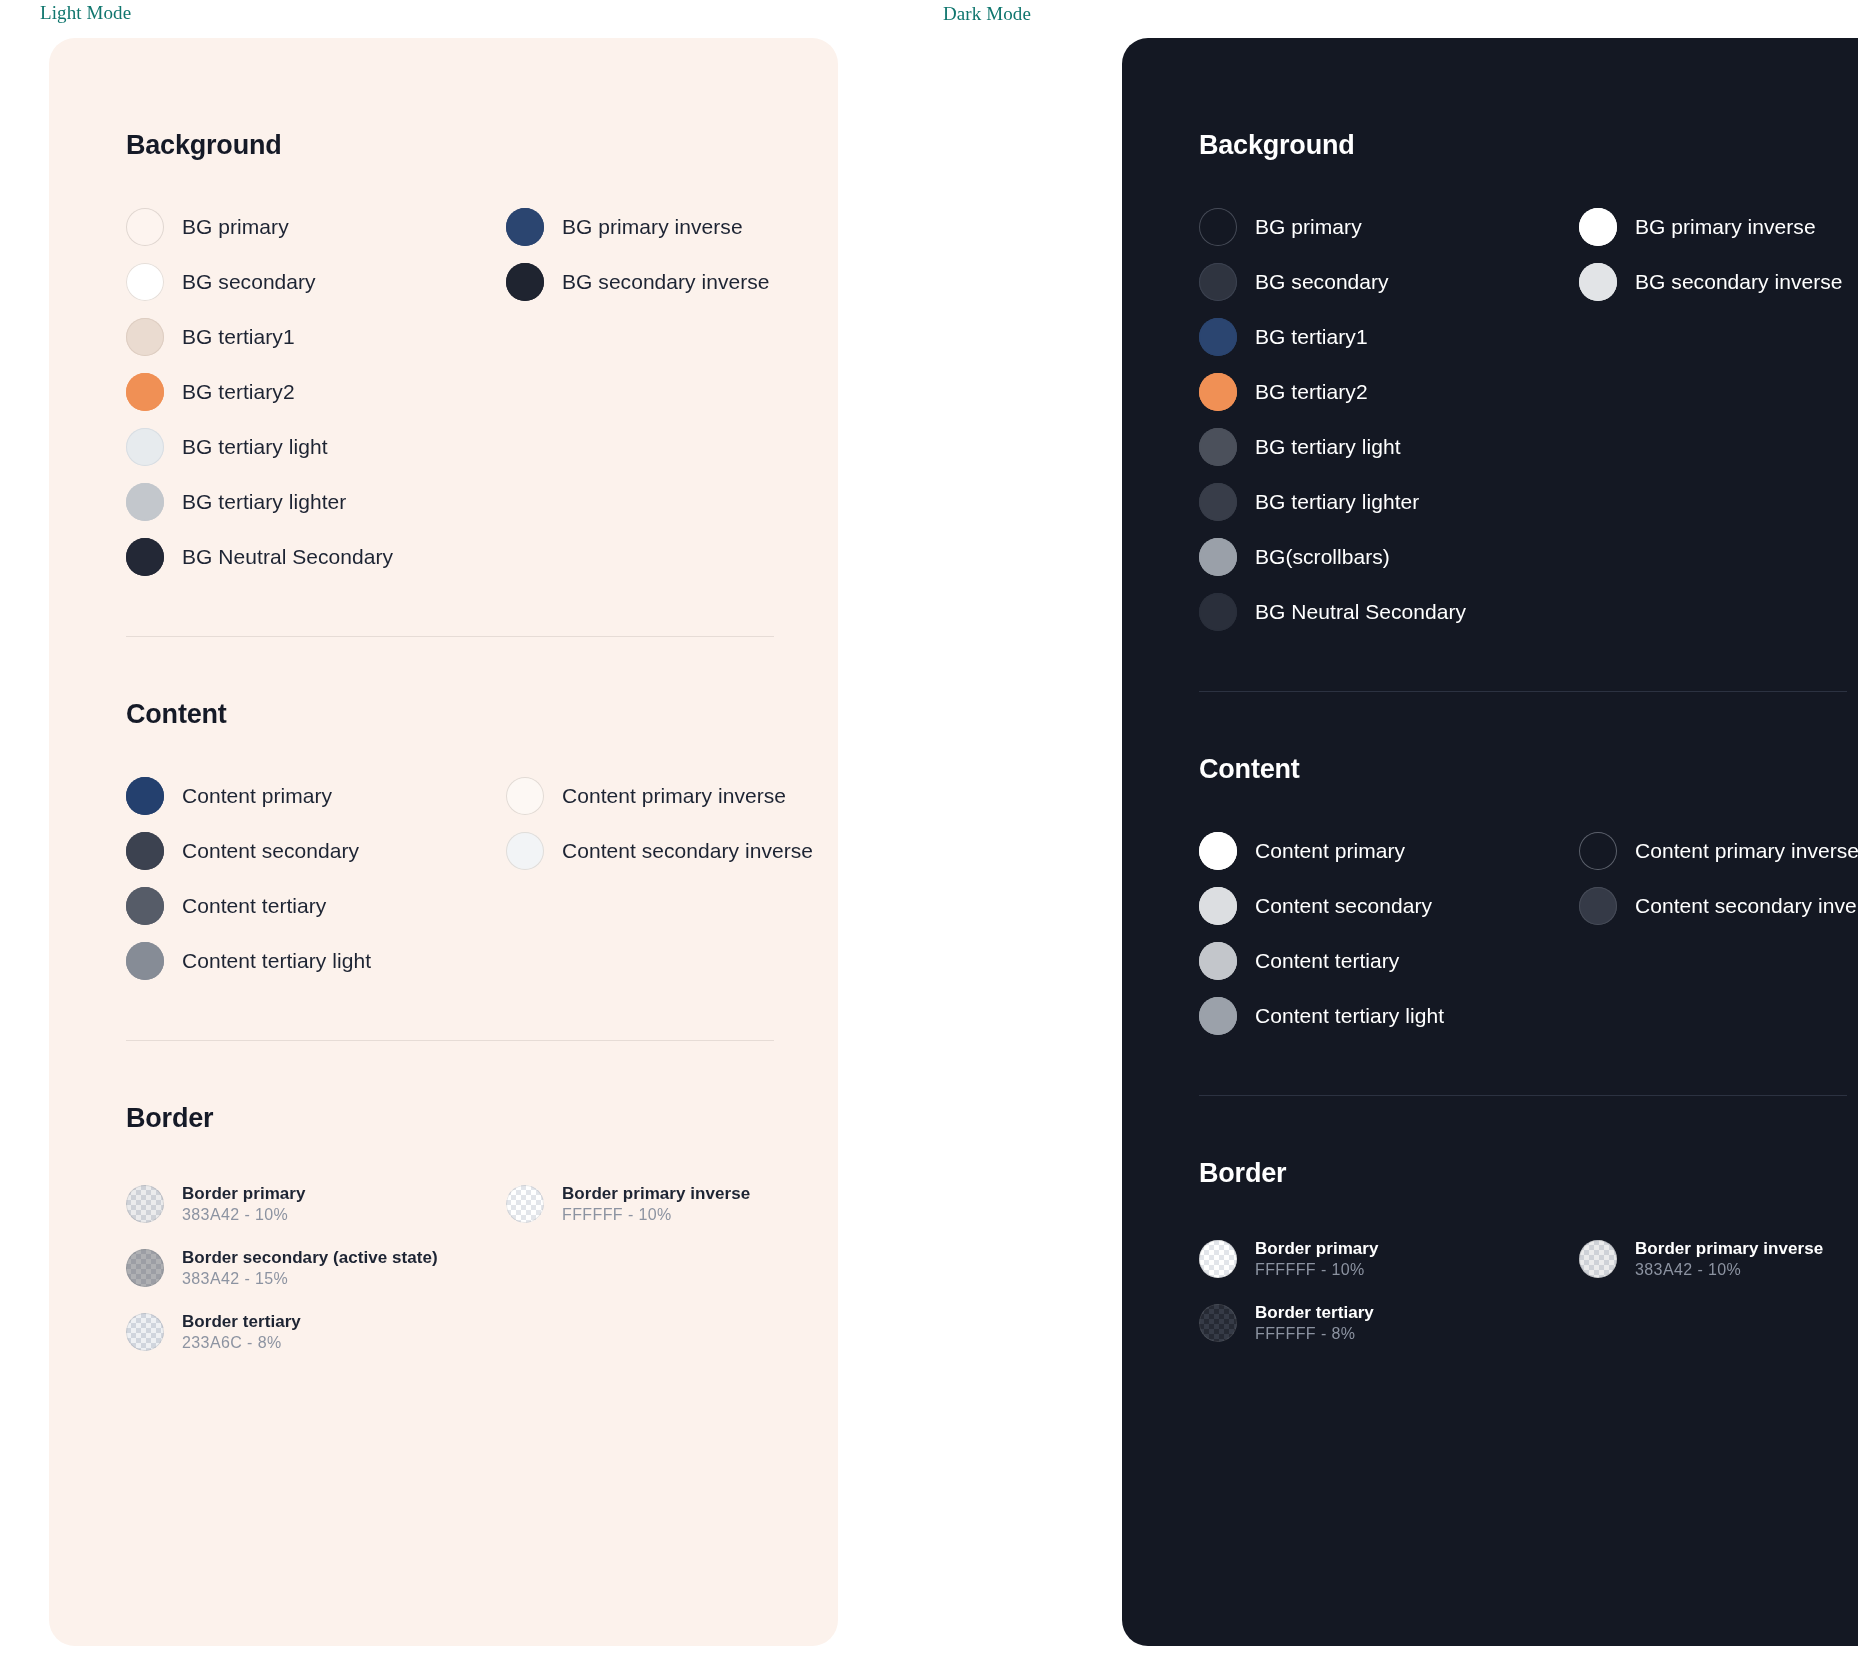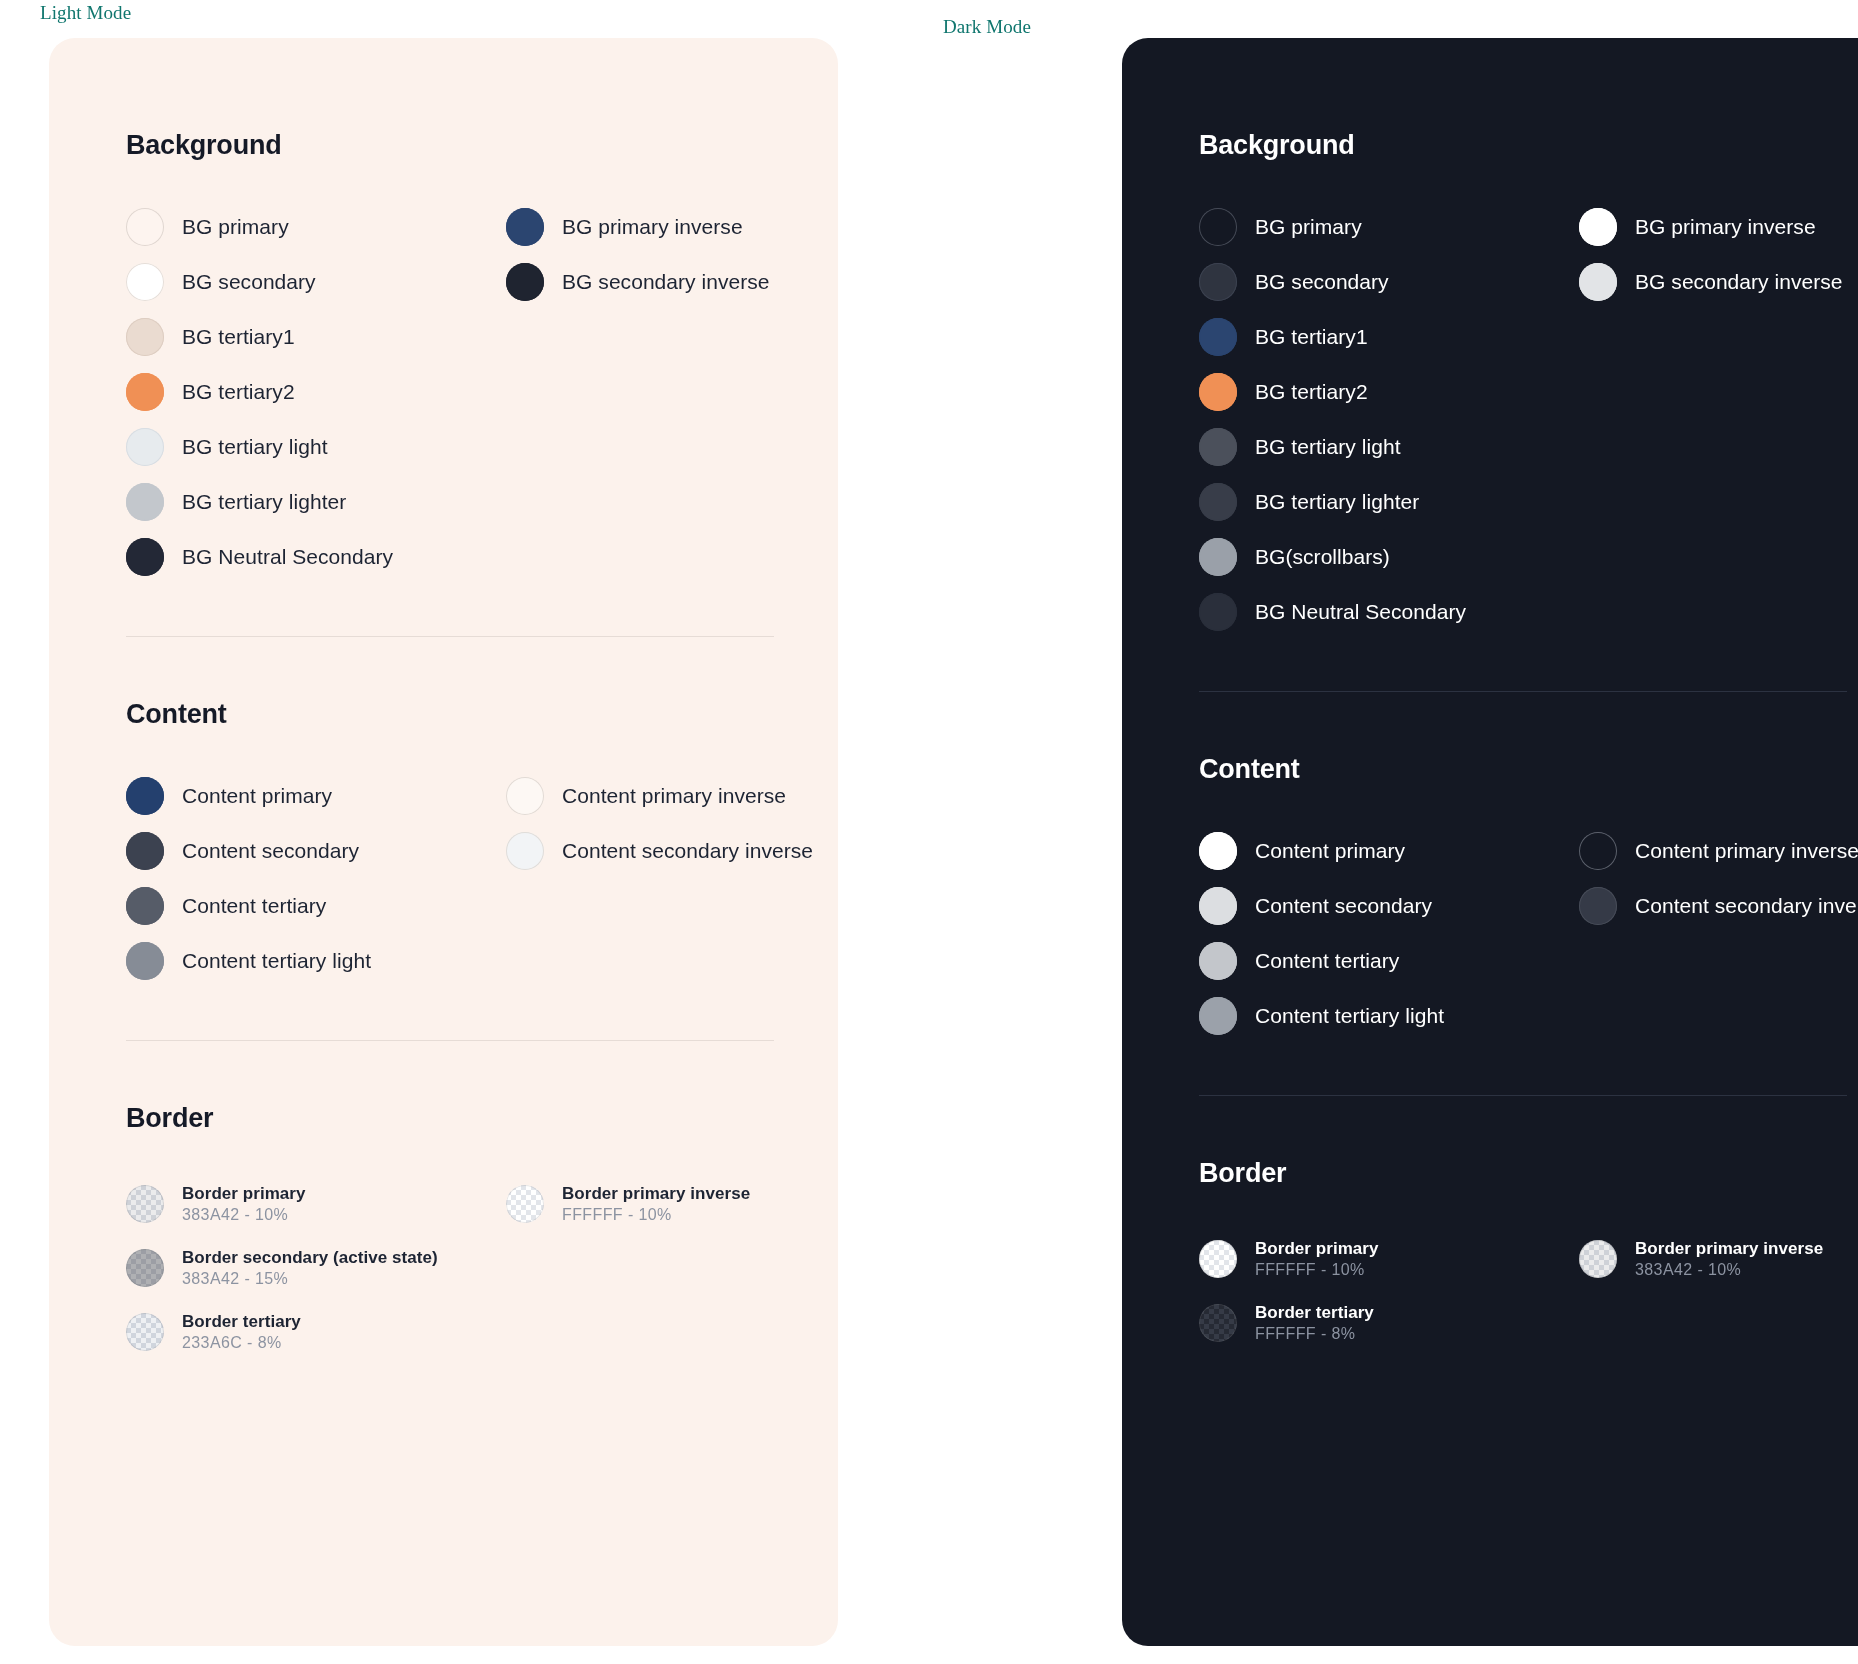--- a/index.html
+++ b/index.html
@@ -15,21 +15,21 @@
 
   
   .mode-label {
     position: absolute;
     font-size: 19px;
     color: #0f766e;
     letter-spacing: .1px;
     font-family: Liberation Serif, serif;
   }
   #light-label { left: 40px;  top: 2px; }
-  #dark-label  { left: 943px; top: 16px; }
+  #dark-label  { left: 943px; top: 3px; }
 
   
   .card {
     position: absolute;
     top: 38px;
     height: 1608px;
     border-radius: 26px;
     padding: 92px 0 0 8px;
     overflow: hidden;
   }

